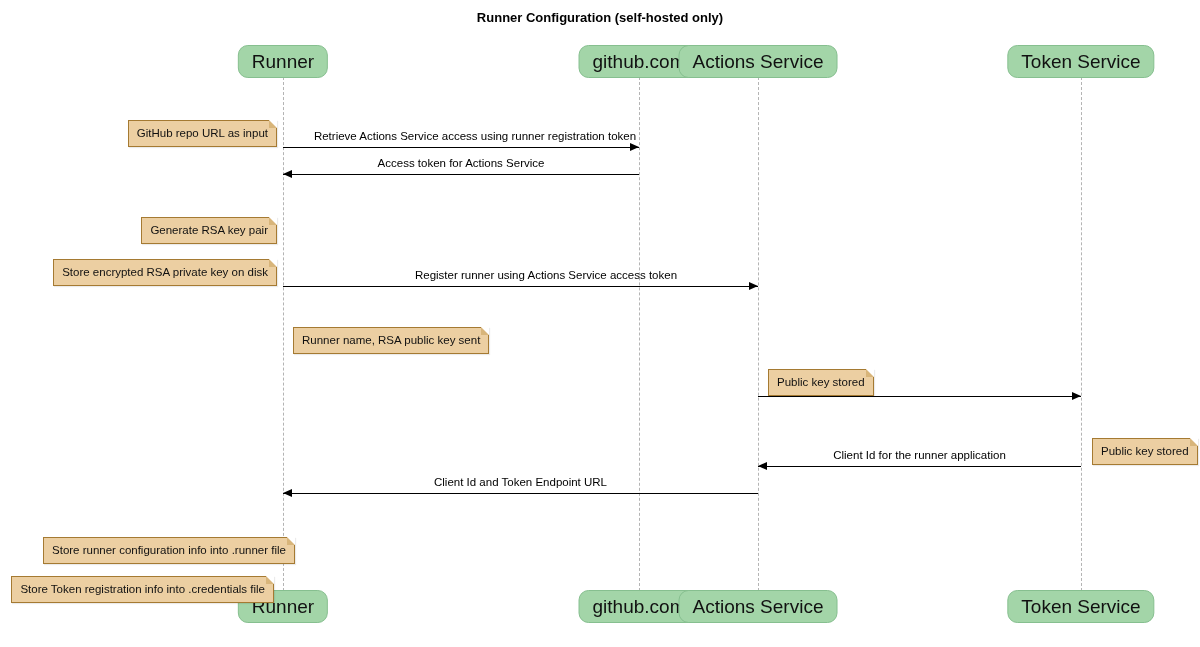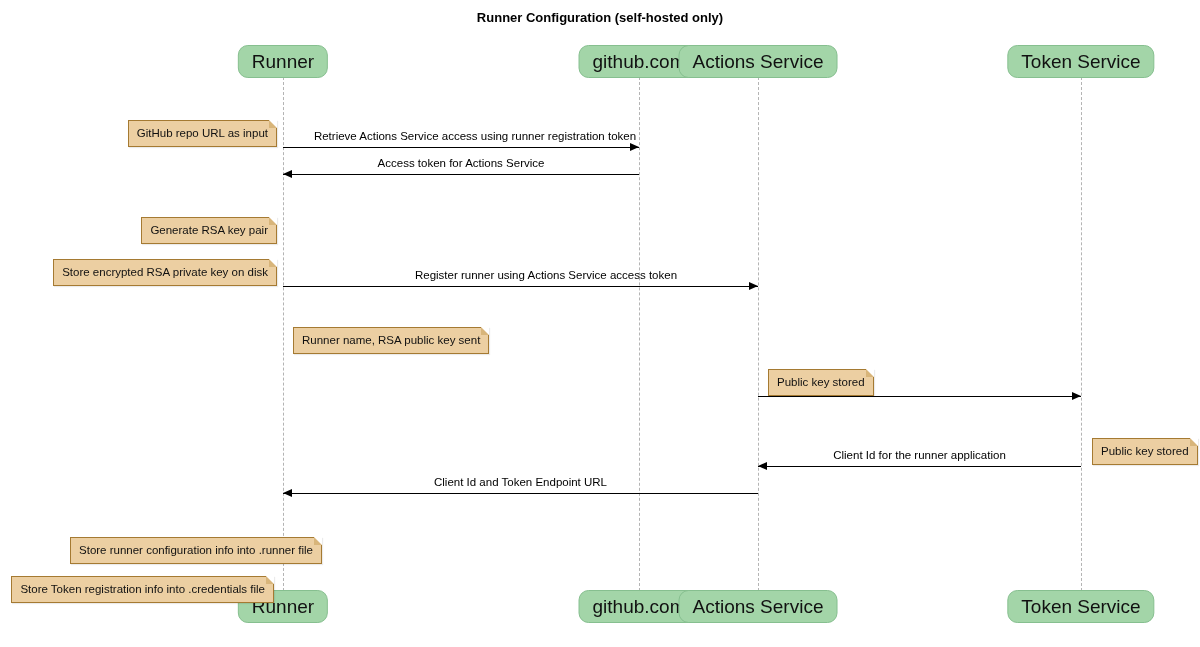--- a/index.html
+++ b/index.html
@@ -111,15 +111,15 @@
     <div class="arrow-head left" style="top: 462px; left: 758px;"></div>
     <div class="msg-line" style="left: 283px; top: 493px; width: 475px;"></div>
     <div class="msg-label" style="left: 520.5px; top: 476px;">Client Id and Token Endpoint URL</div>
     <div class="arrow-head left" style="top: 489px; left: 283px;"></div>
     <div class="note" style="top: 92px; right: 923px;"><span>GitHub repo URL as input</span><span class="fold"></span></div>
     <div class="note" style="top: 189px; right: 923px;"><span>Generate RSA key pair</span><span class="fold"></span></div>
     <div class="note" style="top: 231px; right: 923px;"><span>Store encrypted RSA private key on disk</span><span class="fold"></span></div>
     <div class="note" style="top: 299px; left: 293px;"><span>Runner name, RSA public key sent</span><span class="fold"></span></div>
     <div class="note" style="top: 341px; left: 768px;"><span>Public key stored</span><span class="fold"></span></div>
     <div class="note" style="top: 410px; left: 1092px;"><span>Public key stored</span><span class="fold"></span></div>
-    <div class="note" style="top: 509px; right: 878px;"><span>Store runner configuration info into .runner file</span><span class="fold"></span></div>
+    <div class="note" style="top: 509px; right: 905px;"><span>Store runner configuration info into .runner file</span><span class="fold"></span></div>
     <div class="note" style="top: 548px; right: 926px;"><span>Store Token registration info into .credentials file</span><span class="fold"></span></div>
   </div>
 
 </body></html>

